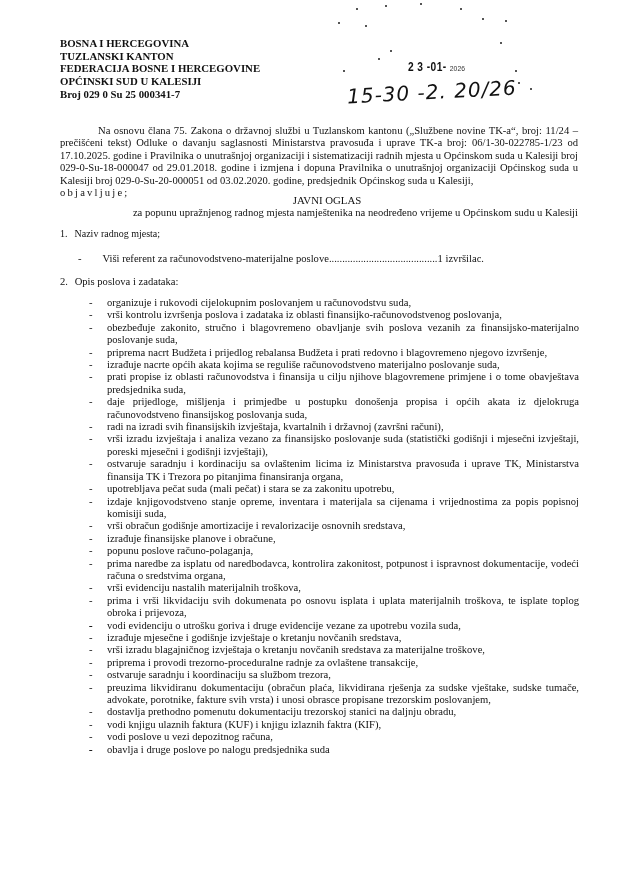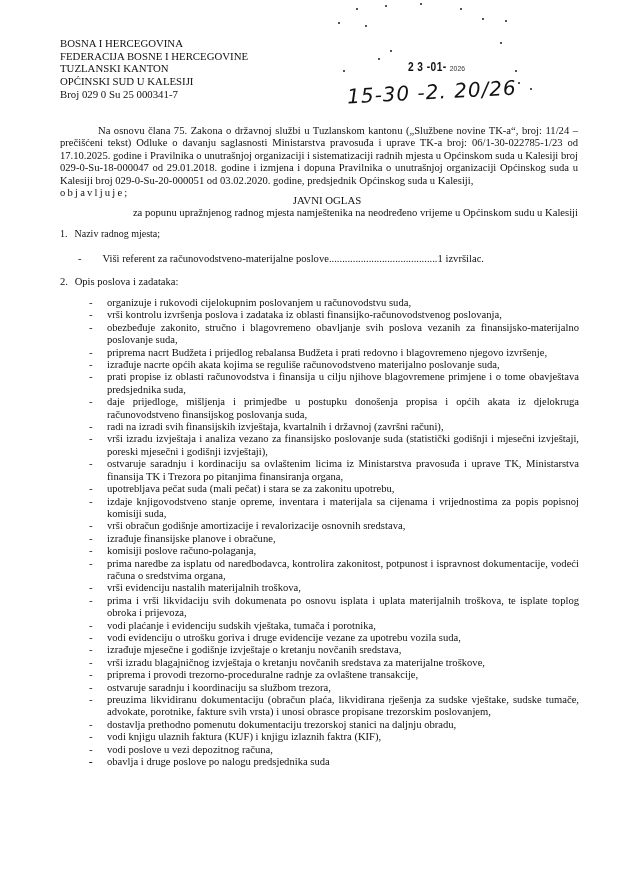--- a/index.html
+++ b/index.html
@@ -2,21 +2,21 @@
 <html><head>
 <meta charset="utf-8">
 <style>
   html, body { margin: 0; padding: 0; background: #ffffff; }
   body {
     width: 618px; height: 881px; position: relative; overflow: hidden;
     font-family: "Liberation Serif", serif; color: #111; font-size: 10.6px;
   }
   .page { position: absolute; left: 0; top: 0; width: 618px; height: 881px; }
   .header { position: absolute; left: 60px; top: 37px; line-height: 12.7px; font-size: 10.8px; }
-  .header div { white-space: nowrap; }
+  .header div { white-space: nowrap; font-weight: bold; }
   .stamp-date {
     position: absolute; left: 408px; top: 60px; font-family: "Liberation Sans", sans-serif;
     font-weight: bold; font-size: 12px; letter-spacing: 0.5px; transform: scaleX(0.85); transform-origin: left;
   }
   .stamp-date .yr { font-weight: normal; font-size: 8px; color: #333; letter-spacing: 0; }
   .handwritten {
     position: absolute; left: 347px; top: 80px; font-family: "DejaVu Sans", sans-serif;
     font-size: 20px; font-style: italic; color: #111; transform: rotate(-3deg); font-weight: 300;
     letter-spacing: 1px;
   }
@@ -40,22 +40,22 @@
   .num { display: inline-block; width: 12px; }
   .dash-inline { display: inline-block; width: 22px; }
 </style>
 </head>
 <body>
 
 <div class="page">
 
   <div class="header">
     <div>BOSNA I HERCEGOVINA</div>
+    <div>TUZLANSKI KANTON</div>
     <div>FEDERACIJA BOSNE I HERCEGOVINE</div>
-    <div>TUZLANSKI KANTON</div>
     <div>OPĆINSKI SUD U KALESIJI</div>
     <div>Broj 029 0 Su 25 000341-7</div>
   </div>
 
   <div>
     <span class="speck" style="left:356px;top:8px"></span>
     <span class="speck" style="left:385px;top:5px"></span>
     <span class="speck" style="left:420px;top:3px"></span>
     <span class="speck" style="left:460px;top:8px"></span>
     <span class="speck" style="left:505px;top:20px"></span>
@@ -107,25 +107,25 @@
       <li><span class="dash">-</span><span>izrađuje nacrte općih akata kojima se reguliše računovodstveno materijalno poslovanje suda,</span></li>
       <li><span class="dash">-</span><span>prati propise iz oblasti računovodstva i finansija u cilju njihove blagovremene primjene i o tome obavještava predsjednika suda,</span></li>
       <li><span class="dash">-</span><span>daje prijedloge, mišljenja i primjedbe u postupku donošenja propisa i općih akata iz djelokruga računovodstveno finansijskog poslovanja suda,</span></li>
       <li><span class="dash">-</span><span>radi na izradi svih finansijskih izvještaja, kvartalnih i državnoj (završni računi),</span></li>
       <li><span class="dash">-</span><span>vrši izradu izvještaja i analiza vezano za finansijsko poslovanje suda (statistički godišnji i mjesečni izvještaji, poreski mjesečni i godišnji izvještaji),</span></li>
       <li><span class="dash">-</span><span>ostvaruje saradnju i kordinaciju sa ovlaštenim licima iz Ministarstva pravosuđa i uprave TK, Ministarstva finansija TK i Trezora po pitanjima finansiranja organa,</span></li>
       <li><span class="dash">-</span><span>upotrebljava pečat suda (mali pečat) i stara se za zakonitu upotrebu,</span></li>
       <li><span class="dash">-</span><span>izdaje knjigovodstveno stanje opreme, inventara i materijala sa cijenama i vrijednostima za popis popisnoj komisiji suda,</span></li>
       <li><span class="dash">-</span><span>vrši obračun godišnje amortizacije i revalorizacije osnovnih sredstava,</span></li>
       <li><span class="dash">-</span><span>izrađuje finansijske planove i obračune,</span></li>
-      <li><span class="dash">-</span><span>komisiji poslove računo-polaganja,</span></li>
+      <li><span class="dash">-</span><span>popunu poslove računo-polaganja,</span></li>
       <li><span class="dash">-</span><span>prima naredbe za isplatu od naredbodavca, kontrolira zakonitost, potpunost i ispravnost dokumentacije, vodeći računa o sredstvima organa,</span></li>
       <li><span class="dash">-</span><span>vrši evidenciju nastalih materijalnih troškova,</span></li>
       <li><span class="dash">-</span><span>prima i vrši likvidaciju svih dokumenata po osnovu isplata i uplata materijalnih troškova, te isplate toplog obroka i prijevoza,</span></li>
-      <li><span class="dash">-</span><span>vodi plaćanje i evidenciju sudskih vještaka, tumača i porotnika,</span></li>
+      <li><span class="dash">-</span></li>
       <li><span class="dash">-</span><span>vodi evidenciju o utrošku goriva i druge evidencije vezane za upotrebu vozila suda,</span></li>
       <li><span class="dash">-</span><span>izrađuje mjesečne i godišnje izvještaje o kretanju novčanih sredstava,</span></li>
       <li><span class="dash">-</span><span>vrši izradu blagajničnog izvještaja o kretanju novčanih sredstava za materijalne troškove,</span></li>
       <li><span class="dash">-</span><span>priprema i provodi trezorno-proceduralne radnje za ovlaštene transakcije,</span></li>
       <li><span class="dash">-</span><span>ostvaruje saradnju i koordinaciju sa službom trezora,</span></li>
       <li><span class="dash">-</span><span>preuzima likvidiranu dokumentaciju (obračun plaća, likvidirana rješenja za sudske vještake, sudske tumače, advokate, porotnike, fakture svih vrsta) i unosi obrasce propisane trezorskim poslovanjem,</span></li>
       <li><span class="dash">-</span><span>dostavlja prethodno pomenutu dokumentaciju trezorskoj stanici na daljnju obradu,</span></li>
       <li><span class="dash">-</span><span>vodi knjigu ulaznih faktura (KUF) i knjigu izlaznih faktra (KIF),</span></li>
       <li><span class="dash">-</span><span>vodi poslove u vezi depozitnog računa,</span></li>
       <li><span class="dash">-</span></li>

